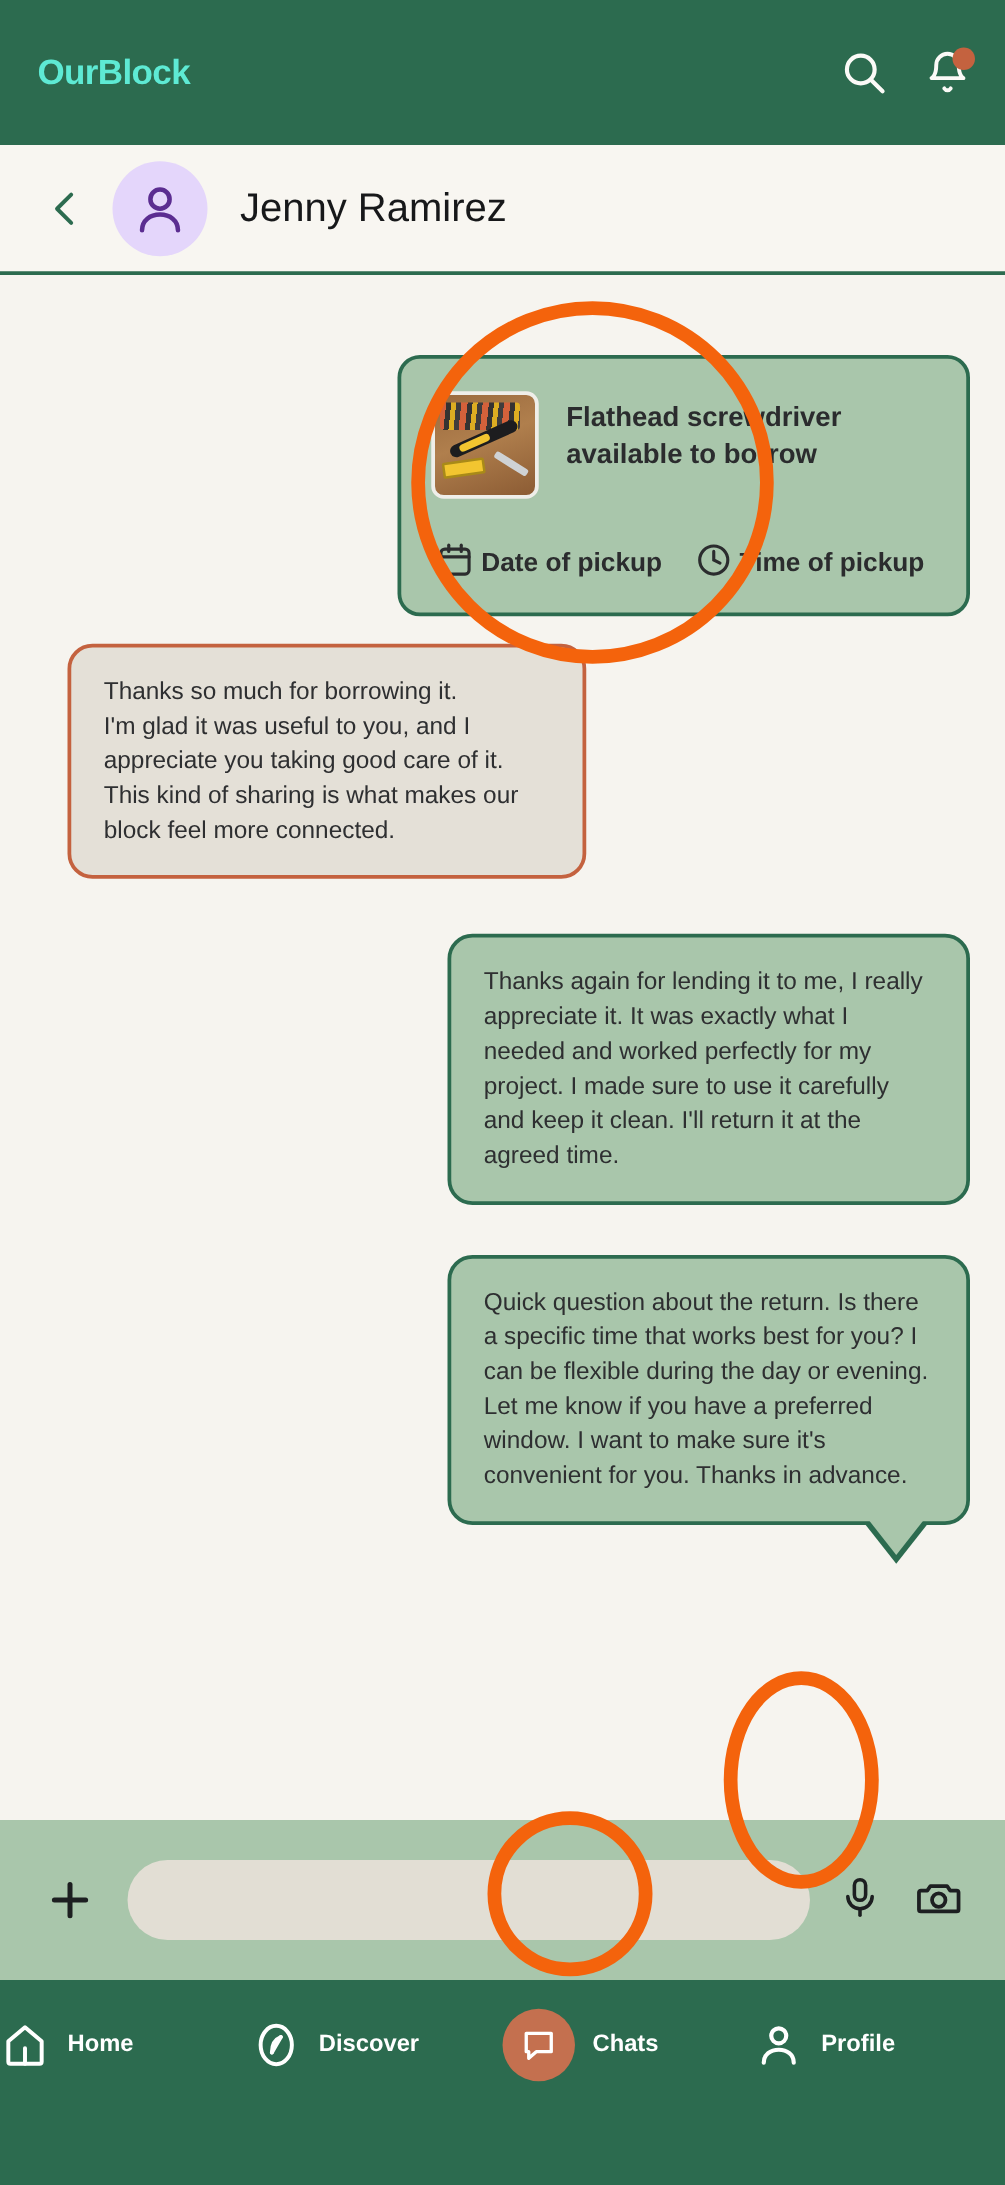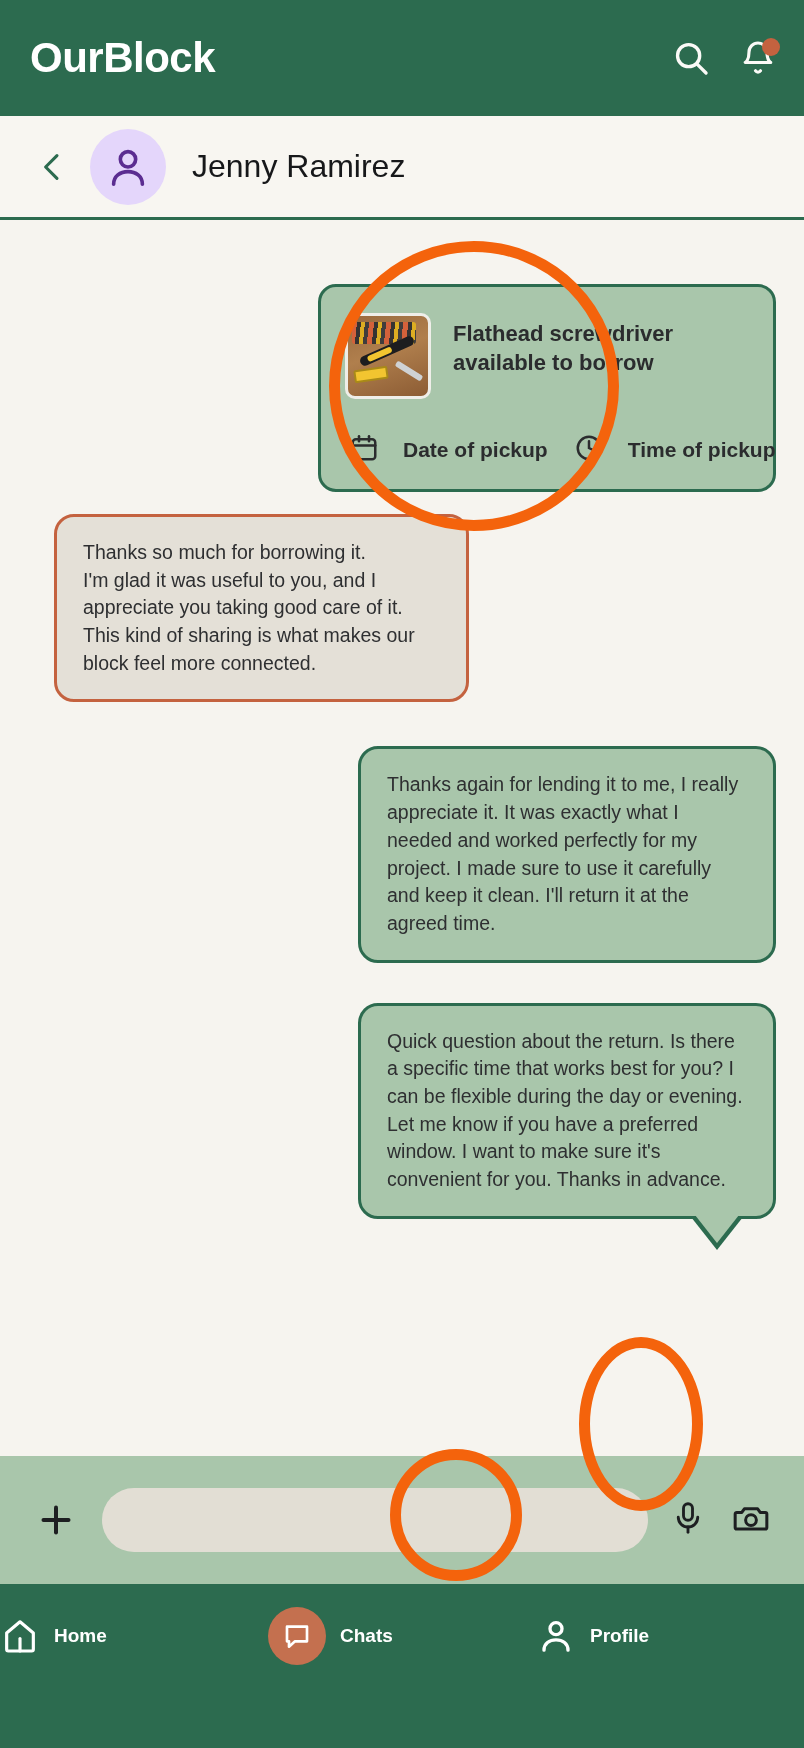--- a/index.html
+++ b/index.html
@@ -11,21 +11,21 @@
   }
   #app { position: relative; width: 804px; height: 1748px; background: #f6f4ef; }
 
   
   .appbar {
     position: absolute; top: 0; left: 0; width: 804px; height: 116px;
     background: #2c6b4f; display: flex; align-items: center;
     padding: 0 28px 0 30px;
   }
   .brand {
-    color: #ffffff; font-size: 42px; font-weight: bold;
+    color: #5eead4; font-size: 28px; font-weight: bold;
     letter-spacing: -0.5px; line-height: 1;
   }
   .appbar-actions { margin-left: auto; display: flex; align-items: center; gap: 30px; }
   .icon-btn { display: flex; align-items: center; justify-content: center; position: relative; }
   .badge-dot {
     position: absolute; width: 18px; height: 18px; border-radius: 50%;
     background: #c4623f; top: -2px; right: -4px;
   }
 
   
@@ -83,21 +83,21 @@
   .thumb .t-tools {
     position: absolute; top: 6px; left: 4px; width: 64px; height: 22px;
     background: repeating-linear-gradient(96deg,#d6603a 0 5px,#2f2f31 5px 9px,#e0b020 9px 13px,#3a3a3c 13px 17px);
     border-radius: 3px; opacity: .95;
   }
   .card-title {
     font-size: 22px; font-weight: bold; color: #2b2c2e; line-height: 1.32;
     padding-top: 6px;
   }
   .card-meta { display: flex; align-items: center; gap: 26px; margin-top: 34px; padding-left: 4px; }
-  .meta-item { display: flex; align-items: center; gap: 24px; }
+  .meta-item { display: flex; align-items: center; gap: 6px; }
   .meta-text { font-size: 21px; font-weight: bold; color: #2b2c2e; white-space: nowrap; }
 
   
   .bubble { border-radius: 20px; padding: 22px 26px; position: relative; }
   .bubble p { font-size: 19.5px; line-height: 1.42; color: #2e2f31; }
   .bubble.received { width: 415px; background: #e4e0d7; border: 3px solid #c4623f; }
   .bubble.sent { width: 418px; background: #a9c6ab; border: 3px solid #2c6b4f; }
   .bubble.tail:after {
     content: ""; position: absolute; right: 34px; bottom: -27px;
     width: 0; height: 0;
@@ -277,20 +277,30 @@
     <div class="nav-item">
       <div class="nav-ico-wrap">
         <svg width="40" height="40" viewBox="0 0 24 24" fill="none" stroke="#ffffff" stroke-width="1.9" stroke-linecap="round" stroke-linejoin="round">
           <path d="M4 10.2 12 3.5l8 6.7V20a1 1 0 0 1-1 1H5a1 1 0 0 1-1-1z"></path>
           <line x1="12" y1="21" x2="12" y2="13.5"></line>
         </svg>
       </div>
       <div class="nav-label">Home</div>
     </div>
 
+    <div class="nav-item">
+      <div class="nav-ico-wrap">
+        <svg width="40" height="40" viewBox="0 0 24 24" fill="none" stroke="#ffffff" stroke-width="1.9" stroke-linecap="round" stroke-linejoin="round">
+          <ellipse cx="12" cy="12" rx="7.5" ry="9.2"></ellipse>
+          <path d="M14.2 8.2 9.9 15.6"></path>
+          <path d="M14.2 8.2c-3 1.2-4.3 4-4.3 7.4"></path>
+        </svg>
+      </div>
+      <div class="nav-label">Discover</div>
+    </div>
 
     <div class="nav-item">
       <div class="nav-ico-wrap">
         <div class="nav-active-pill">
           <svg width="32" height="32" viewBox="0 0 24 24" fill="none" stroke="#ffffff" stroke-width="2" stroke-linejoin="round">
             <path d="M4.5 5h15v11h-9l-4.5 4V16h-1.5z"></path>
           </svg>
         </div>
       </div>
       <div class="nav-label">Chats</div>

